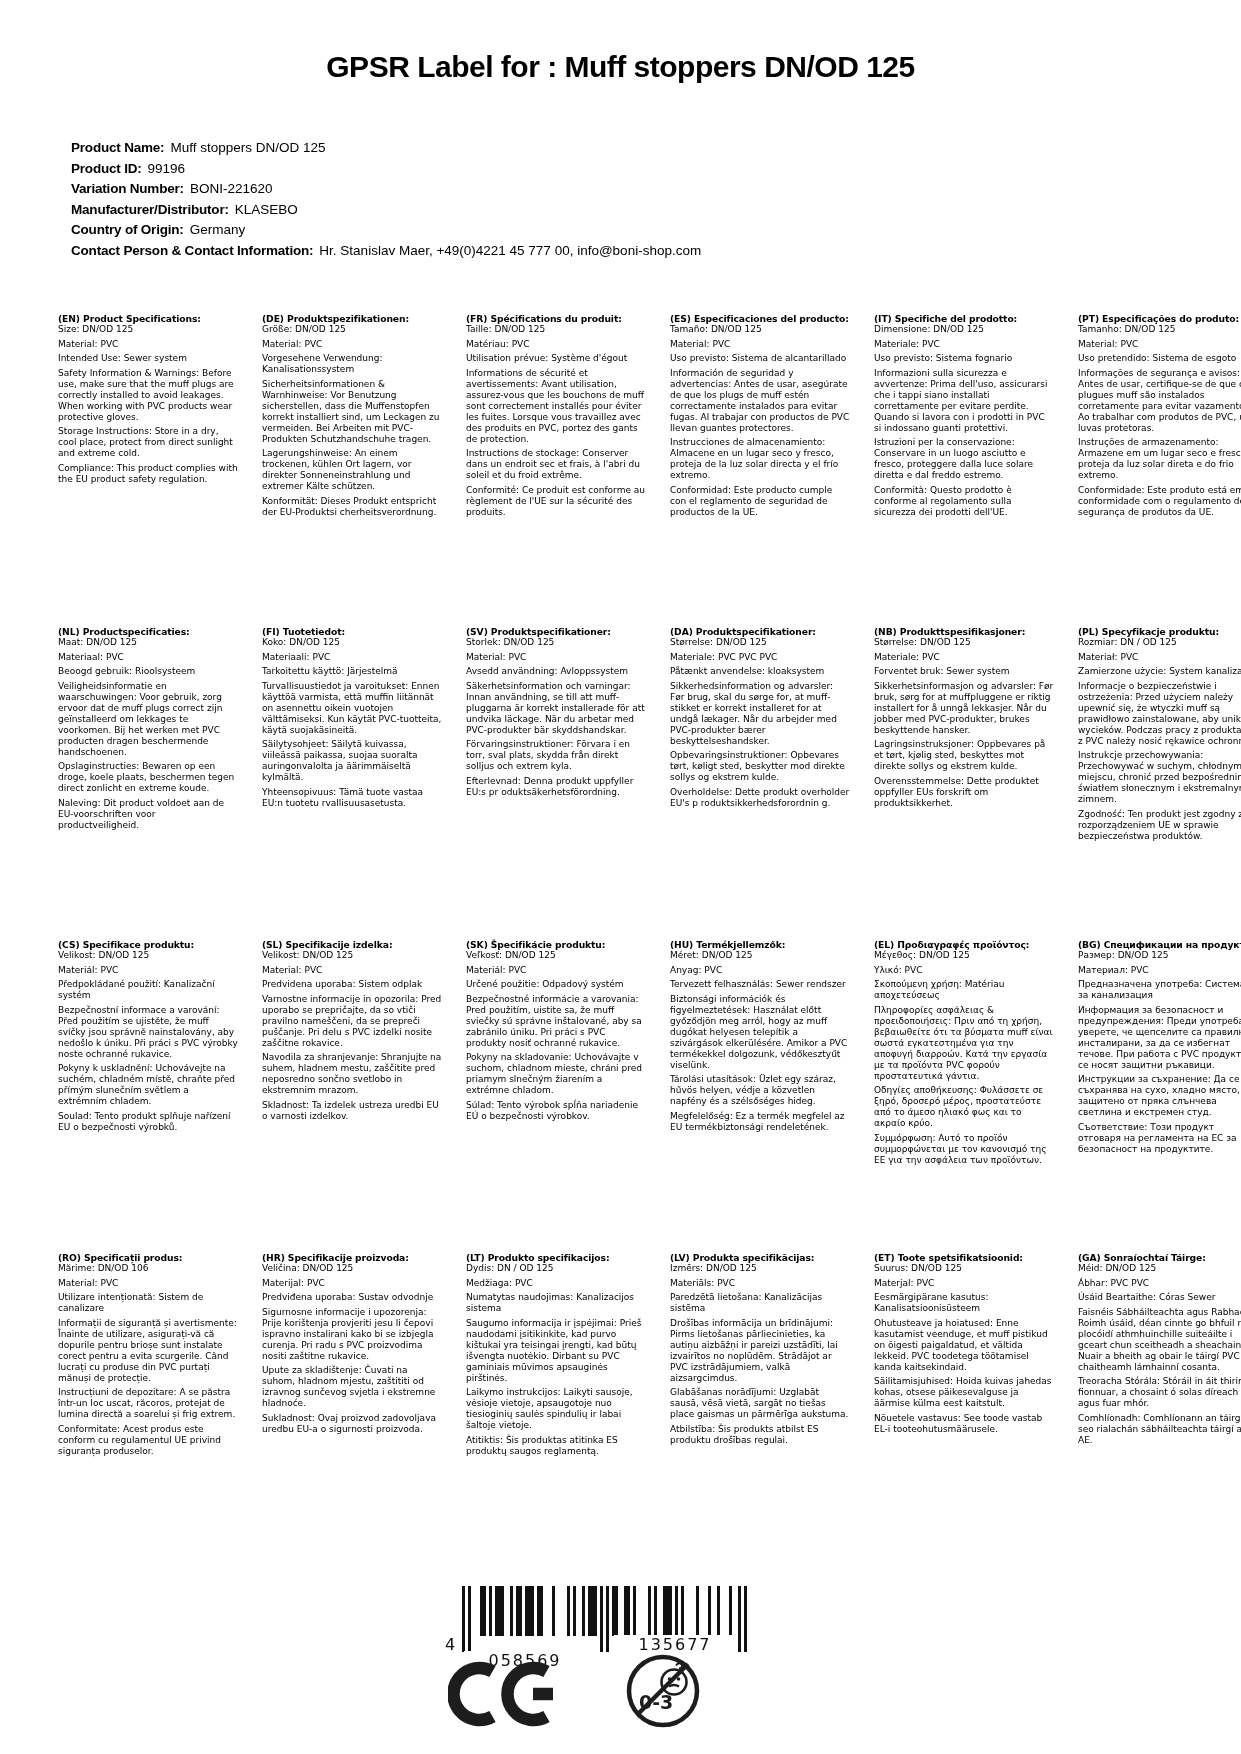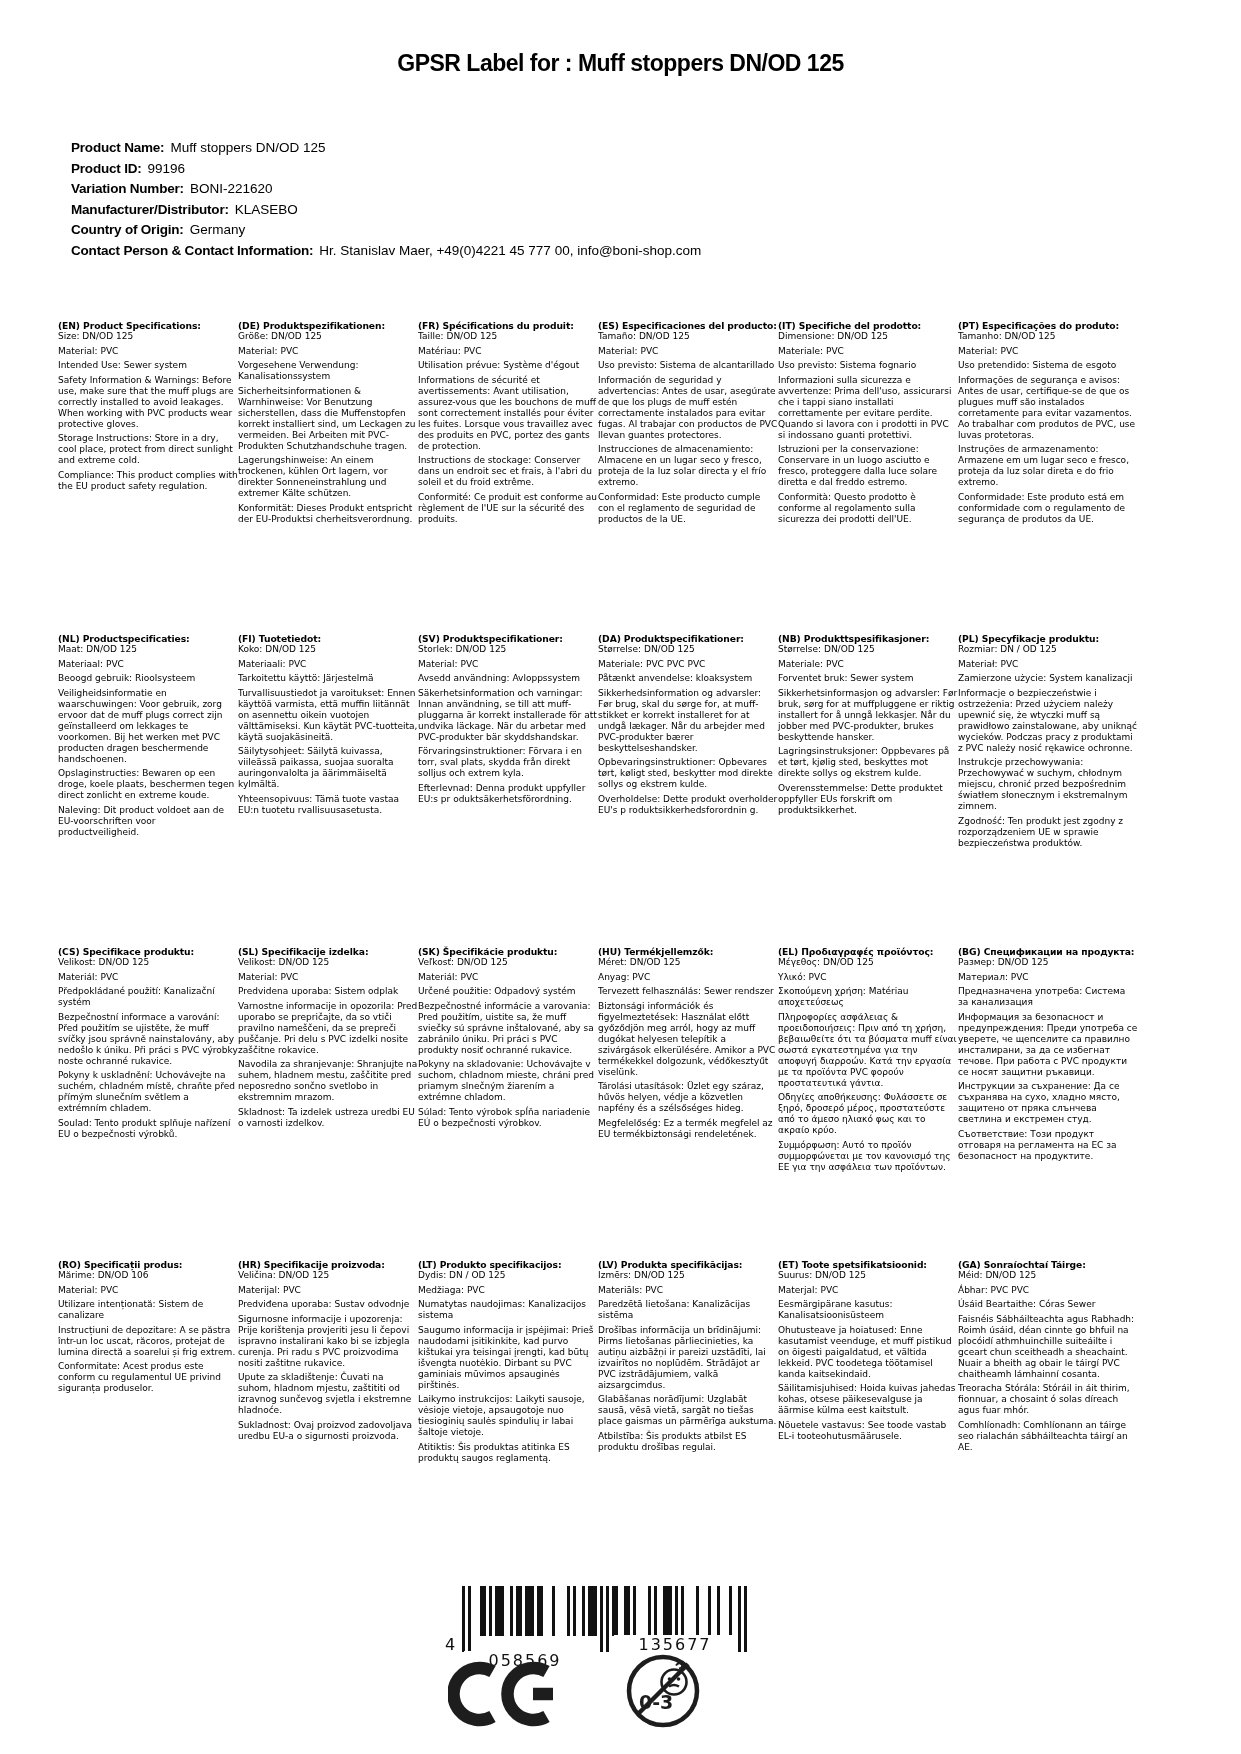--- a/index.html
+++ b/index.html
@@ -2,31 +2,31 @@
 <html><head>
 <meta charset="utf-8">
 <style>
   html,body{margin:0;padding:0;}
   body{
     width:1241px;height:1754px;position:relative;background:#ffffff;color:#000;
     font-family:"DejaVu Sans",sans-serif;overflow:hidden;
   }
   .page-title{
     position:absolute;top:50px;left:0;width:1241px;text-align:center;
-    font-family:"Liberation Sans",sans-serif;font-weight:bold;font-size:23px;letter-spacing:-0.5px;
+    font-family:"Liberation Sans",sans-serif;font-weight:bold;font-size:30px;letter-spacing:-0.5px;
   }
   .product-info{
     position:absolute;left:55px;top:138px;
     font-family:"Liberation Sans",sans-serif;font-size:13.5px;line-height:20.6px;margin-left:16px;
   }
   .info-line .lbl{font-weight:bold;letter-spacing:-0.2px;}
   .info-line .val{font-weight:normal;margin-left:6px;}
   .lang-grid{
-    position:absolute;left:58px;top:320px;width:1166px;
-    display:grid;grid-template-columns:repeat(6,180px);column-gap:0;
+    position:absolute;left:58px;top:313px;width:1166px;
+    display:grid;grid-template-columns:repeat(6,180px);column-gap:24px;
     grid-auto-rows:313px;
   }
   .blk{font-size:9px;line-height:11px;overflow:visible;}
   .blk-h{font-weight:bold;font-size:9.2px;letter-spacing:-0.1px;}
   .blk p{margin:3.5px 0 0 0;}
   .blk p.first{margin-top:0;}
   
   .barcode{position:absolute;left:440px;top:1586px;width:310px;height:74px;}
   .bc-bars{position:absolute;left:22px;top:0;height:66px;display:flex;align-items:flex-start;}
   .bc-bars .m{width:3px;height:50px;}
@@ -218,20 +218,21 @@
       <p>Предназначена употреба: Система за канализация</p>
       <p>Информация за безопасност и предупреждения: Преди употреба се уверете, че щепселите са правилно инсталирани, за да се избегнат течове. При работа с PVC продукти се носят защитни ръкавици.</p>
       <p>Инструкции за съхранение: Да се съхранява на сухо, хладно място, защитено от пряка слънчева светлина и екстремен студ.</p>
       <p>Съответствие: Този продукт отговаря на регламента на ЕС за безопасност на продуктите.</p>
     </div>
     <div class="blk">
       <div class="blk-h">(RO) Specificații produs:</div>
       <p class="first">Mărime: DN/OD 106</p>
       <p>Material: PVC</p>
       <p>Utilizare intenționată: Sistem de canalizare</p>
+      <p>Informații de siguranță și avertismente: Înainte de utilizare, asigurați-vă că dopurile pentru brioșe sunt instalate corect pentru a evita scurgerile. Când lucrați cu produse din PVC purtați mănuși de protecție.</p>
       <p>Instrucțiuni de depozitare: A se păstra într-un loc uscat, răcoros, protejat de lumina directă a soarelui și frig extrem.</p>
       <p>Conformitate: Acest produs este conform cu regulamentul UE privind siguranța produselor.</p>
     </div>
     <div class="blk">
       <div class="blk-h">(HR) Specifikacije proizvoda:</div>
       <p class="first">Veličina: DN/OD 125</p>
       <p>Materijal: PVC</p>
       <p>Predviđena uporaba: Sustav odvodnje</p>
       <p>Sigurnosne informacije i upozorenja: Prije korištenja provjeriti jesu li čepovi ispravno instalirani kako bi se izbjegla curenja. Pri radu s PVC proizvodima nositi zaštitne rukavice.</p>
       <p>Upute za skladištenje: Čuvati na suhom, hladnom mjestu, zaštititi od izravnog sunčevog svjetla i ekstremne hladnoće.</p>

